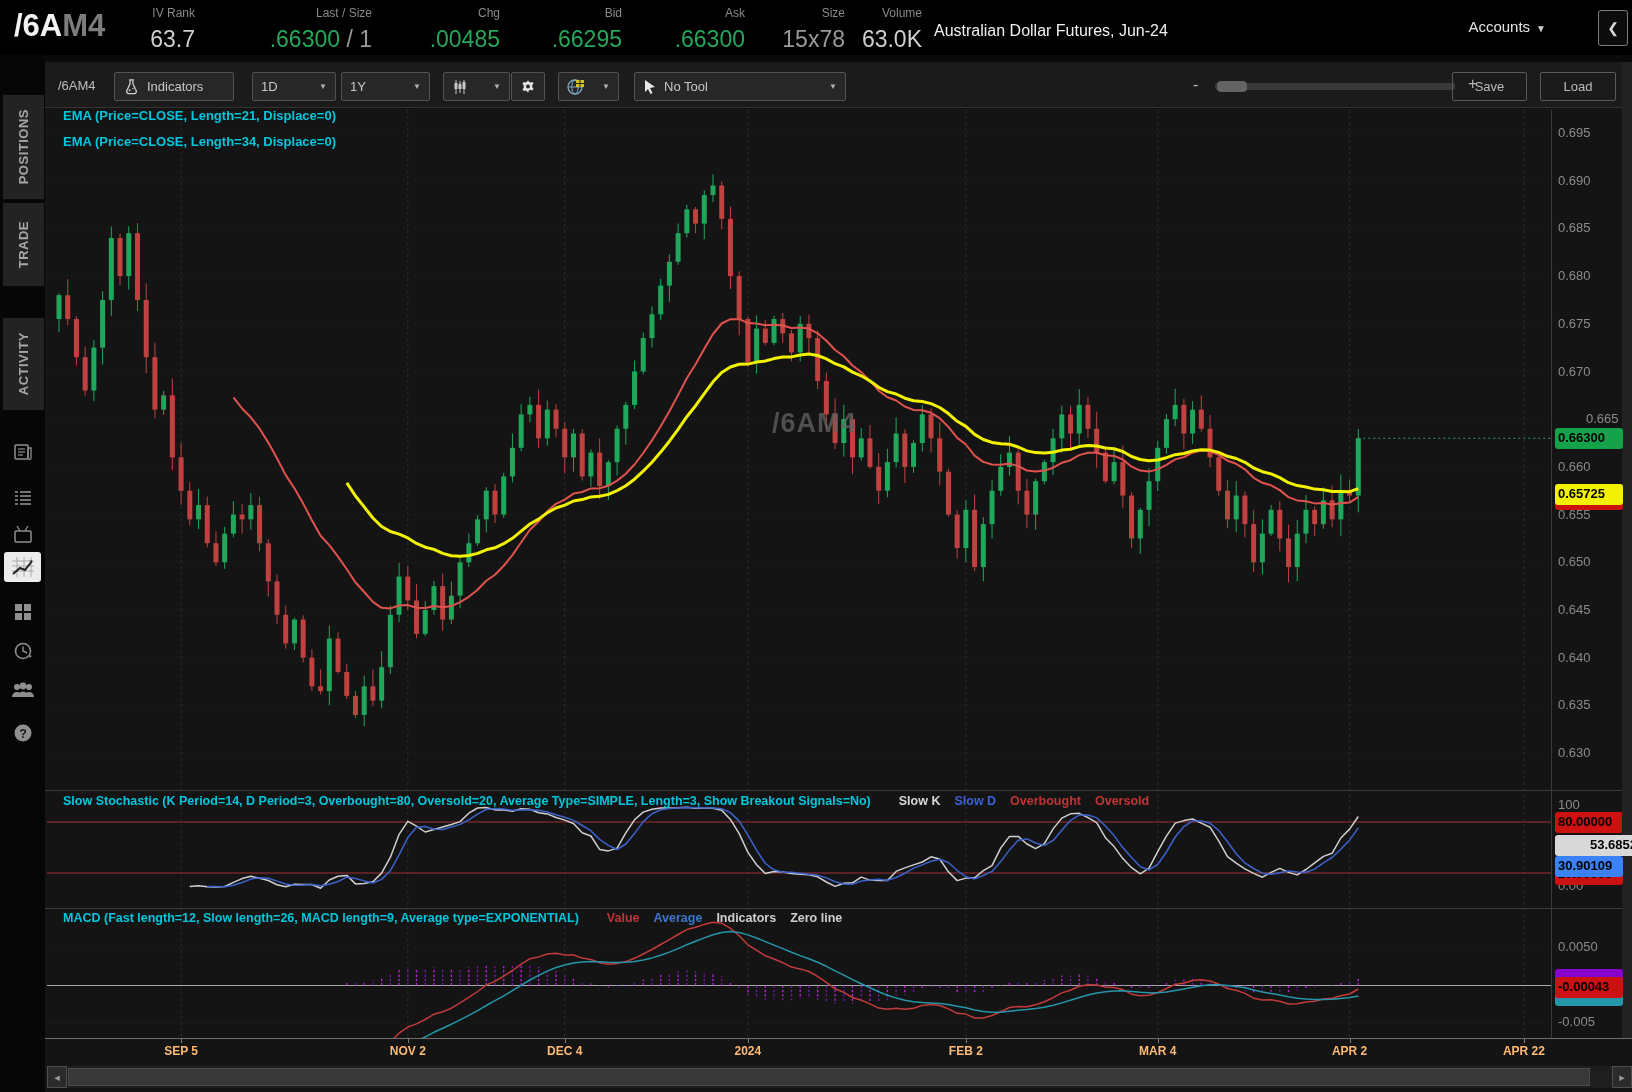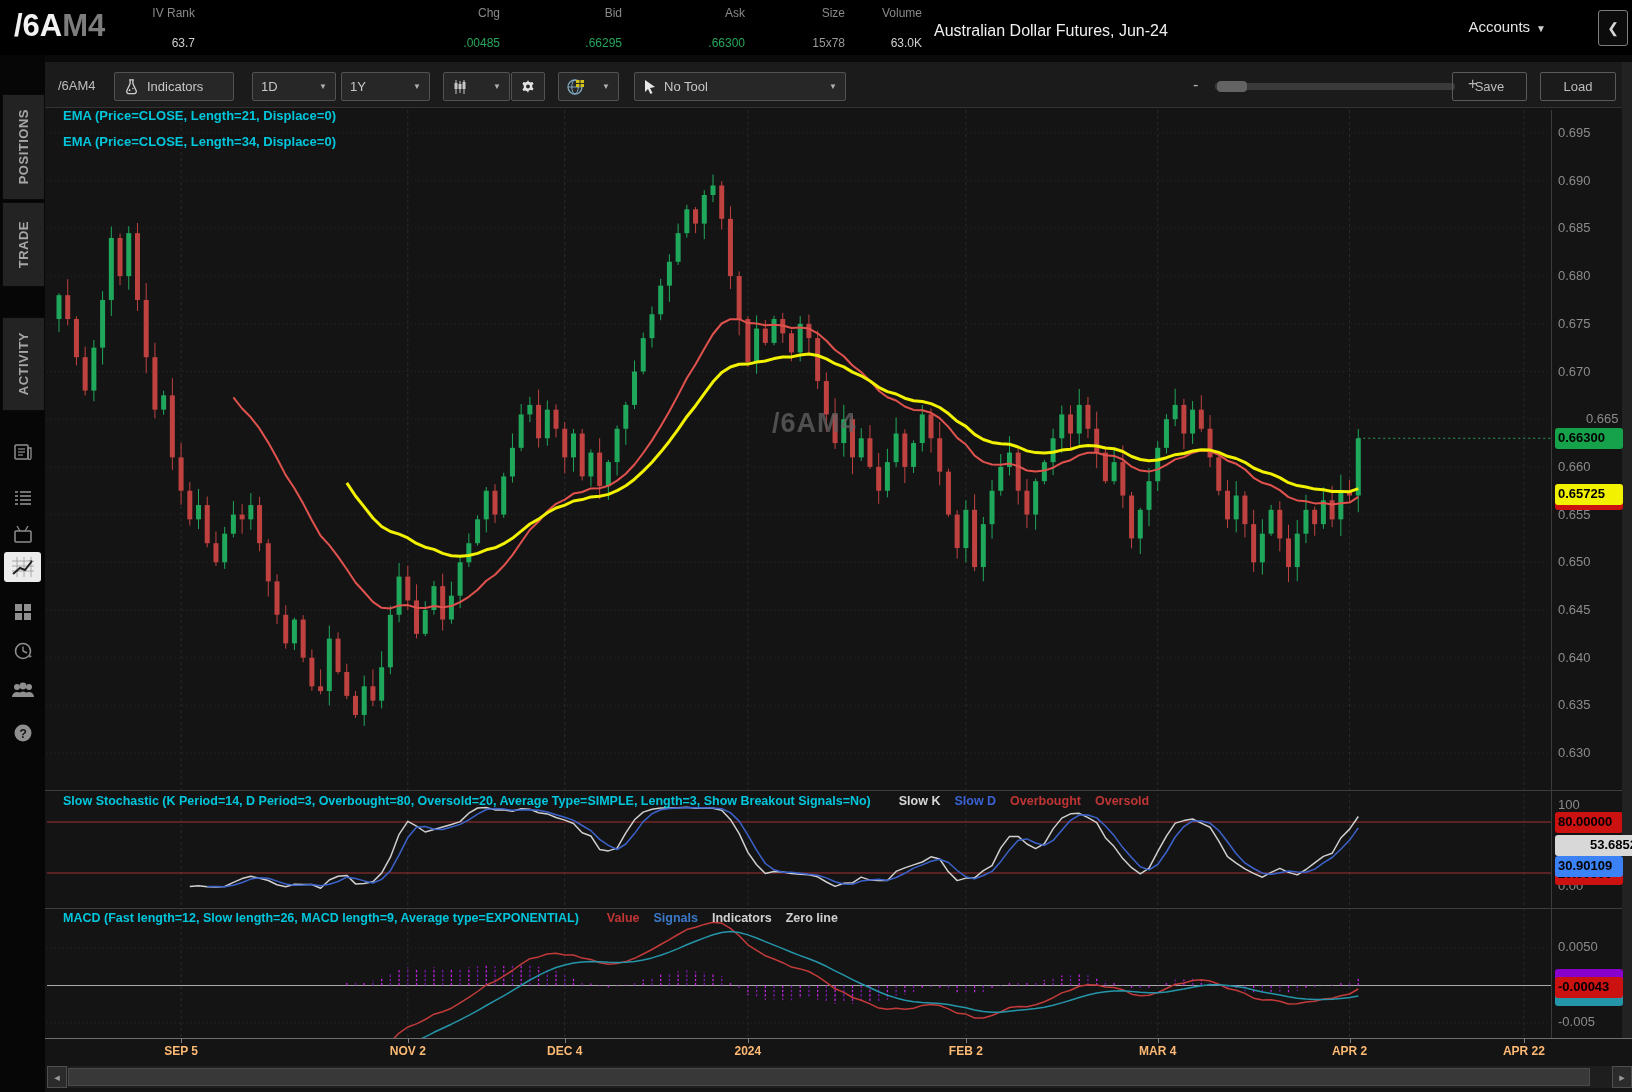--- a/index.html
+++ b/index.html
@@ -5,21 +5,21 @@
   html,body{margin:0;padding:0;background:#000;}
   #root{position:relative;width:1632px;height:1092px;background:#0a0a0a;overflow:hidden;
         font-family:"Liberation Sans",sans-serif;-webkit-font-smoothing:antialiased;}
   .abs{position:absolute;}
   
   #header{left:0;top:0;width:1632px;height:55px;background:#000;}
   .sym-main{font-size:31px;font-weight:bold;color:#f2f2f2;}
   .sym-sub{font-size:31px;color:#7d7d7d;font-weight:bold;}
   .hfield{top:0;height:55px;text-align:right;}
   .hlabel{font-size:12px;color:#8a8a8a;margin-top:6px;}
-  .hvalue{font-size:12px;color:#cfcfcf;margin-top:16px;white-space:nowrap;}
+  .hvalue{font-size:23px;color:#cfcfcf;margin-top:6px;white-space:nowrap;}
   .green{color:#26a65b;}
   .gray{color:#9a9a9a;}
   #desc{left:934px;top:22px;font-size:16px;color:#f0f0f0;}
   #accounts{right:86px;top:18px;font-size:15px;color:#e4e4e4;}
   #accounts .car{font-size:10px;color:#cfcfcf;margin-left:6px;}
   #collapse-btn{left:1598px;top:10px;width:28px;height:34px;border:1px solid #7d7d7d;border-radius:3px;
      color:#d8d8d8;text-align:center;line-height:34px;font-size:14px;background:#0c0c0c;}
   
   #sidebar{left:0;top:55px;width:45px;height:1037px;background:#060606;}
   .vtab{left:2px;width:41px;background:#232323;border:1px solid #090909;color:#a6a6a6;
@@ -68,20 +68,24 @@
 
 <div id="root">
 
   <div id="header" class="abs">
     <div class="abs" style="left:14px;top:8px;">
       <span class="sym-main">/6A</span><span class="sym-sub">M4</span>
     </div>
     <div class="abs hfield" style="left:105px;width:90px;">
       <div class="hlabel">IV Rank</div>
       <div class="hvalue">63.7</div>
+    </div>
+    <div class="abs hfield" style="left:222px;width:150px;">
+      <div class="hlabel">Last / Size</div>
+      <div class="hvalue"><span class="green">.66300</span><span class="gray"> / 1</span></div>
     </div>
     <div class="abs hfield" style="left:390px;width:110px;">
       <div class="hlabel">Chg</div>
       <div class="hvalue green">.00485</div>
     </div>
     <div class="abs hfield" style="left:512px;width:110px;">
       <div class="hlabel">Bid</div>
       <div class="hvalue green">.66295</div>
     </div>
     <div class="abs hfield" style="left:635px;width:110px;">
@@ -721,21 +725,21 @@
     </svg>
 
   <div id="watermark" class="abs">/6AM4</div>
   <div class="abs ema-legend" style="left:63px;top:108px;">EMA (Price=CLOSE, Length=21, Displace=0)</div>
   <div class="abs ema-legend" style="left:63px;top:134px;">EMA (Price=CLOSE, Length=34, Displace=0)</div>
 
   <div class="abs study-legend" style="left:63px;top:794px;">
     <span style="margin-left:0;">Slow Stochastic (K Period=14, D Period=3, Overbought=80, Oversold=20, Average Type=SIMPLE, Length=3, Show Breakout Signals=No)</span><span id="stoch-items"><span style="color: rgb(214, 214, 214);">Slow K</span><span style="color: rgb(59, 98, 212);">Slow D</span><span style="color: rgb(192, 53, 53);">Overbought</span><span style="color: rgb(192, 53, 53);">Oversold</span></span>
   </div>
   <div class="abs study-legend" style="left:63px;top:911px;">
-    <span style="margin-left:0;">MACD (Fast length=12, Slow length=26, MACD length=9, Average type=EXPONENTIAL)</span><span id="macd-items"><span style="color: rgb(192, 53, 53);">Value</span><span style="color: rgb(59, 120, 200);">Signals</span><span style="color: rgb(208, 208, 208);">Indicators</span><span style="color: rgb(207, 207, 207);">Zero line</span></span>
+    <span style="margin-left:0;">MACD (Fast length=12, Slow length=26, MACD length=9, Average type=EXPONENTIAL)</span><span id="macd-items"><span style="color: rgb(192, 53, 53);">Value</span><span style="color: rgb(59, 120, 200);">Average</span><span style="color: rgb(208, 208, 208);">Indicators</span><span style="color: rgb(207, 207, 207);">Zero line</span></span>
   </div>
 
   <div id="price-axis"></div>
   <div id="time-axis"></div>
   <div class="ax-label" style="top:797px;">100</div>
   <div class="ax-label" style="top:878px;">0.00</div>
   <div class="ax-label" style="top:939px;">0.0050</div>
   <div class="ax-label" style="top:1014px;">-0.005</div>
 
   <div class="badge" style="top:489px;background:#cc1111;z-index:1;"></div>

